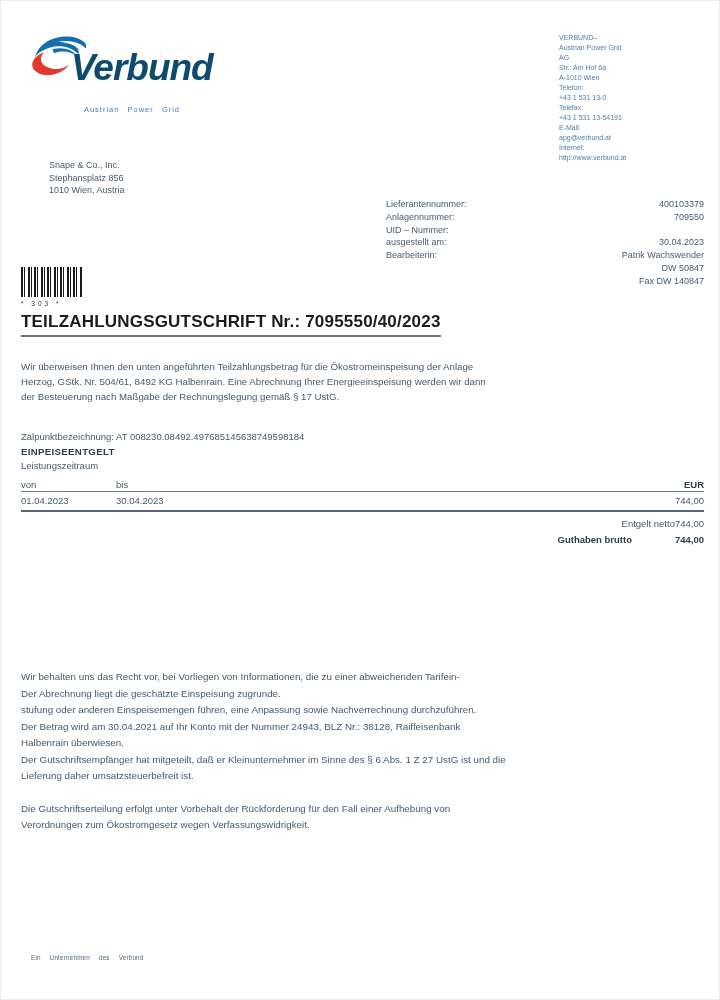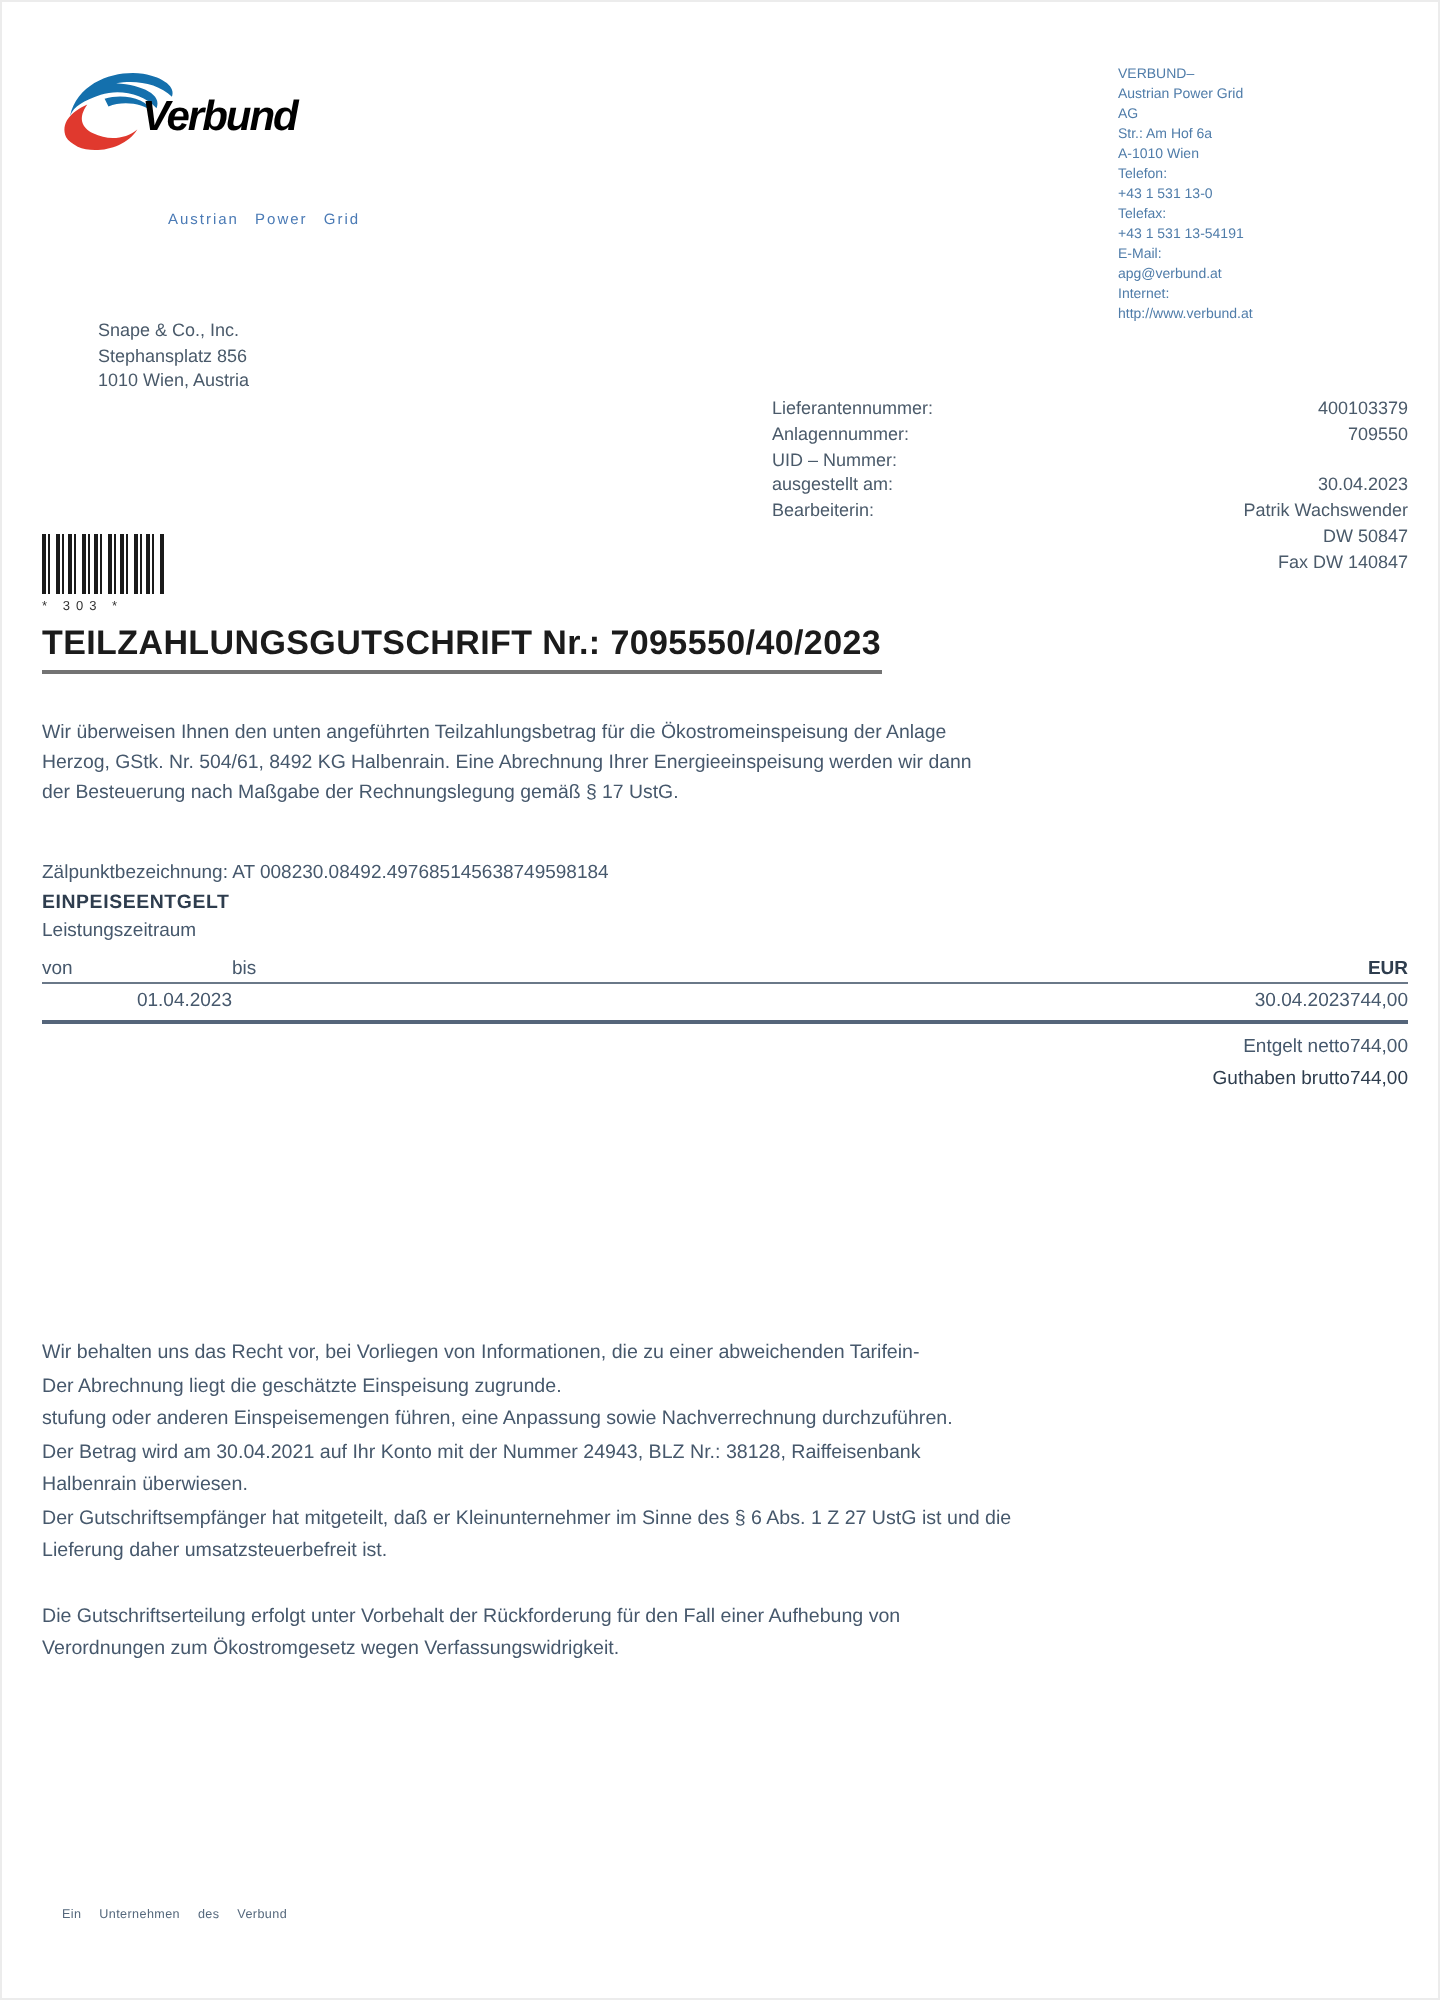--- a/index.html
+++ b/index.html
@@ -7,22 +7,22 @@
     position:relative; width:720px; height:1000px; background:#ffffff;
     font-family:"Liberation Sans", sans-serif; color:#46586c;
     overflow:hidden; box-sizing:border-box; border:1px solid #ececec;
   }
   .lines div { white-space:nowrap; }
 
   
   .logo-block { position:absolute; left:28px; top:30px; width:200px; height:90px; }
   .swoosh { position:absolute; left:0; top:2px; }
   .wordmark {
-    position:absolute; left:42px; top:16px; font-size:21px; font-weight:bold; font-style:italic;
-    color:#000000; letter-spacing:-1px;
+    position:absolute; left:42px; top:16px; font-size:37px; font-weight:bold; font-style:italic;
+    color:#0c4a6e; letter-spacing:-1px;
   }
   .logo-subtitle {
     position:absolute; left:38px; top:74px; width:130px; text-align:center;
     font-size:7.5px; color:#4a7ab5; letter-spacing:1px; word-spacing:5px; white-space:nowrap;
   }
 
   
   .sender { position:absolute; left:558px; top:32px; font-size:7px; line-height:10px; color:#4f7ca9; }
 
   
@@ -54,30 +54,30 @@
 
   
   .meter { position:absolute; left:20px; top:430px; font-size:9.5px; }
   .meter .zp { white-space:nowrap; }
   .meter .heading { margin-top:4px; font-weight:bold; color:#2e3d4e; letter-spacing:0.3px; font-size:9.7px; }
   .meter .period { margin-top:3px; }
 
   
   .pay-table { position:absolute; left:20px; top:478px; width:683px; font-size:9.5px; }
   .t-head { display:flex; border-bottom:1px solid #6a7888; padding-bottom:1px; }
-  .t-row  { display:flex; padding:3px 0 4px 0; border-bottom:2px solid #55657a;text-align:right; }
+  .t-row  { display:flex; padding:3px 0 4px 0; border-bottom:2px solid #55657a; }
   .col-von { width:95px; }
   .col-bis { flex:1; }
   .col-eur { margin-left:auto; font-weight:bold; color:#2e3d4e; }
   .col-amt { margin-left:auto; }
   .summary { margin-left:395px; width:288px; }
   .s-row { display:flex; justify-content:flex-end; line-height:12.5px; }
   .s-net { margin-top:6px; }
   .s-tax { margin-top:15px; border-bottom:1px solid #6a7888; padding-bottom:2px; }
-  .s-total { padding-top:3px; font-weight:normal; color:#2e3d4e; }
+  .s-total { padding-top:3px; font-weight:bold; color:#2e3d4e;gap:43px; }
 
   
   .body-text { position:absolute; left:20px; top:668px; width:695px; font-size:9.8px; line-height:16.5px; }
   .body-text .p2 { margin-top:16px; }
 
   
   .footer {
     position:absolute; left:30px; top:953px; font-size:6.3px; color:#55687c;
     word-spacing:7px; letter-spacing:0.2px;
   }

